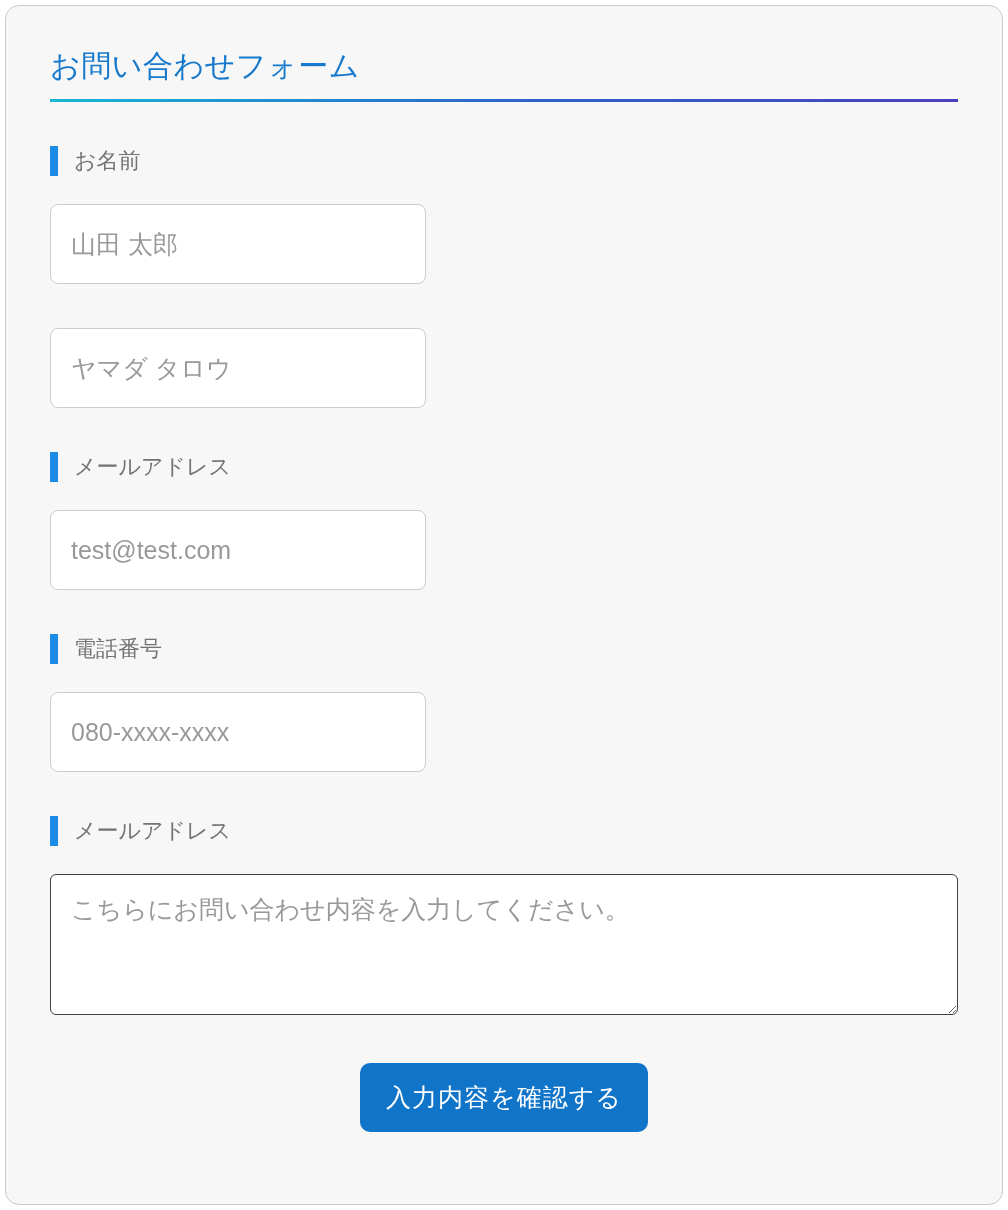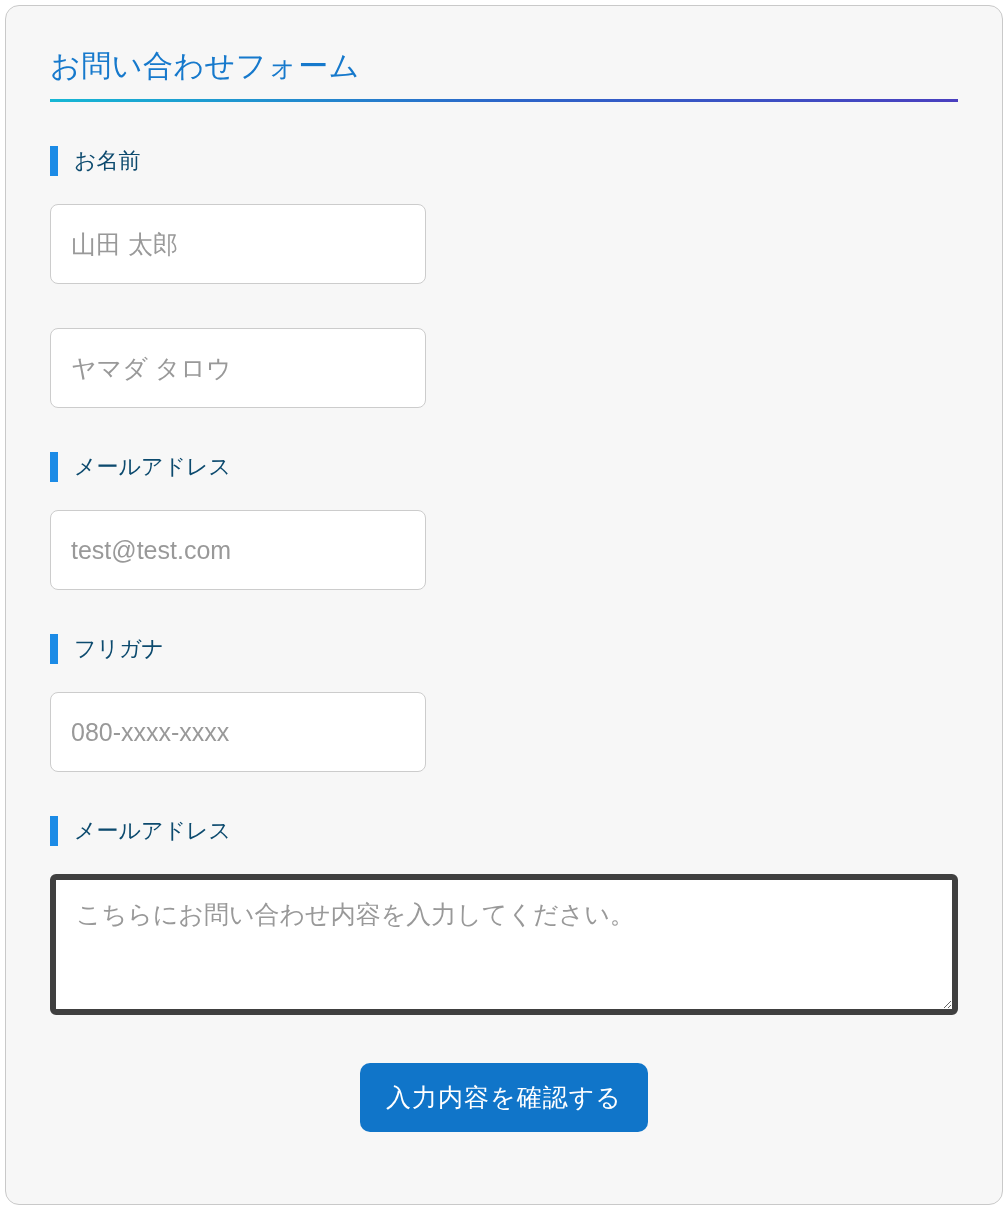--- a/index.html
+++ b/index.html
@@ -32,21 +32,21 @@
       background: linear-gradient(90deg, #16b7d4 0%, #2c66c9 50%, #4a3fbf 100%);
       margin-bottom: 44px;
     }
     .field-group {
       margin-bottom: 44px;
     }
     .field-label {
       display: flex;
       align-items: center;
       font-size: 22px;
-      color: #0c4a6e;
+      color: #737373;
       margin-bottom: 28px;
       font-weight: 500;
     }
     .label-bar {
       display: inline-block;
       width: 8px;
       height: 30px;
       background: #1c8be6;
       margin-right: 16px;
     }
@@ -62,21 +62,21 @@
       font-family: inherit;
     }
     .text-input::placeholder {
       color: #999999;
     }
     .textarea-input {
       width: 100%;
       height: 141px;
       padding: 18px 20px;
       font-size: 25px;
-      border: 6px solid #404040;
+      border: 1px solid #404040;
       border-radius: 6px;
       background: #ffffff;
       color: #333333;
       font-family: inherit;
       resize: vertical;
     }
     .textarea-input::placeholder {
       color: #999999;
     }
     .submit-wrapper {
@@ -120,21 +120,21 @@
     <div class="field-label">
       <span class="label-bar"></span>
       <span>メールアドレス</span>
     </div>
     <input type="text" class="text-input" placeholder="test@test.com" style="">
   </div>
 
   <div class="field-group">
     <div class="field-label">
       <span class="label-bar"></span>
-      <span>フリガナ</span>
+      <span>電話番号</span>
     </div>
     <input type="text" class="text-input" placeholder="080-xxxx-xxxx" style="">
   </div>
 
   <div class="field-group">
     <div class="field-label">
       <span class="label-bar"></span>
       <span>メールアドレス</span>
     </div>
     <textarea class="textarea-input" placeholder="こちらにお問い合わせ内容を入力してください。" style=""></textarea>

